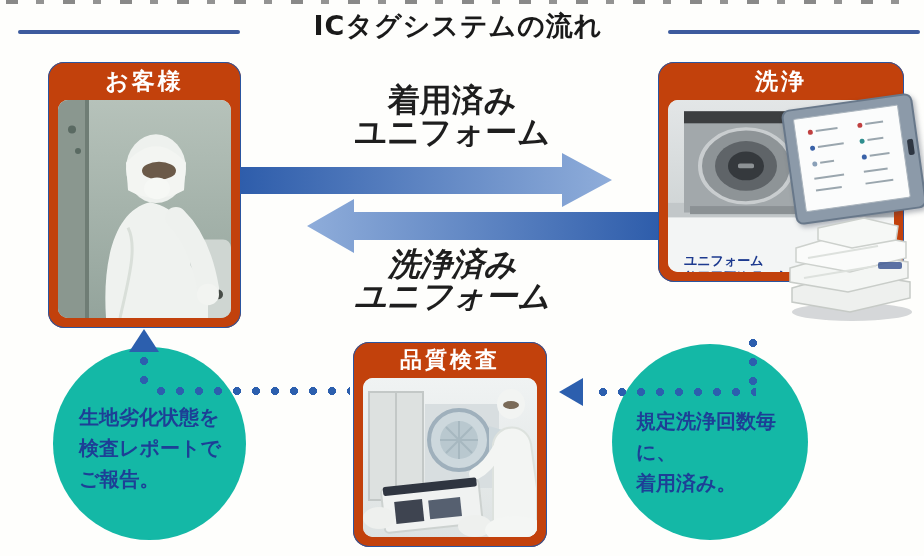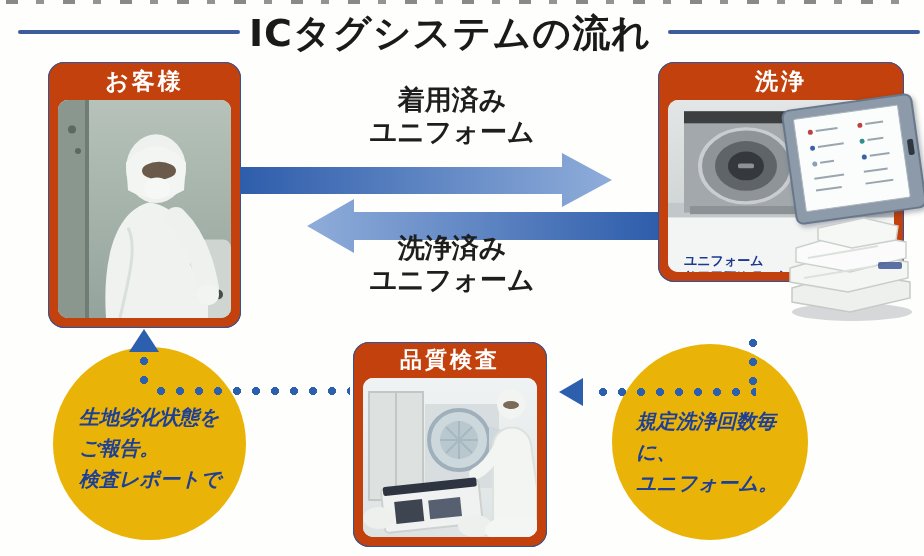--- a/index.html
+++ b/index.html
@@ -11,22 +11,22 @@
   
   .scan-artifact{
     position:absolute;left:6px;top:0;width:912px;height:4px;opacity:.65;
     background:repeating-linear-gradient(90deg,#4a4a4a 0 12px,transparent 12px 30px,#5a5a5a 30px 38px,transparent 38px 57px);
   }
   
   .title-line{position:absolute;top:30px;height:4px;background:#3d5b9e;border-radius:2px;}
   .title-line.left{left:18px;width:222px;}
   .title-line.right{left:668px;width:252px;}
   .page-title{
-    position:absolute;left:240px;top:8px;width:420px;text-align:center;
-    font-size:38px;font-weight:bold;color:#1a1a1a;letter-spacing:1px;
+    position:absolute;left:248px;top:8px;width:420px;text-align:center;
+    font-size:27px;font-weight:bold;color:#1a1a1a;letter-spacing:1px;
   }
   
   .node{position:absolute;background:#c2410c;border-radius:16px;box-shadow:0 0 0 1px #2a55a0 inset;}
   .node-header{
     width:100%;text-align:center;color:#ffffff;font-weight:bold;
     font-size:23px;letter-spacing:3px;line-height:38px;height:38px;
   }
   .node-inset{
     position:absolute;left:10px;right:10px;bottom:10px;top:38px;
     background:#f3f5f5;border-radius:10px;overflow:hidden;
@@ -37,26 +37,26 @@
   
   .wash-caption{position:absolute;left:16px;top:152px;line-height:17px;
     font-size:13px;font-weight:bold;color:#1d3a8f;}
   .wash-rfid{position:absolute;left:14px;top:190px;font-size:19px;font-weight:bold;color:#6e9fce;letter-spacing:1px;}
   
   .flow-arrow{position:absolute;z-index:2;}
   #arrow-worn{left:240px;top:152px;}
   #arrow-washed{left:307px;top:198px;}
   .flow-label{
     position:absolute;left:327px;width:250px;text-align:center;z-index:2;
-    font-size:27px;font-weight:bold;color:#1e1e1e;line-height:32px;
+    font-size:32px;font-weight:bold;color:#1e1e1e;line-height:32px;
   }
   #label-worn{top:84px;}
-  #label-washed{top:232px;}
-  
-  .callout{position:absolute;border-radius:50%;background:#eab308;font-style:italic;}
+  #label-washed{top:248px;font-style:italic;}
+  
+  .callout{position:absolute;border-radius:50%;background:#14b8a6;}
   #callout-report{left:53px;top:347px;width:193px;height:193px;}
   #callout-inspect{left:612px;top:344px;width:196px;height:196px;}
   .callout-text{position:absolute;font-size:20px;font-weight:bold;color:#1d3f96;line-height:31px;z-index:2;}
   #callout-report .callout-text{left:26px;top:55px;}
   #callout-inspect .callout-text{left:24px;top:62px;}
   
   .dots-h{position:absolute;height:12px;z-index:4;
     background-image:radial-gradient(circle 4.3px at 9px 6px,#2c5fae 98%,transparent 100%);
     background-size:19px 12px;background-repeat:repeat-x;}
   .dots-v{position:absolute;width:12px;z-index:4;
@@ -252,28 +252,28 @@
         <ellipse cx="16" cy="140" rx="16" ry="11" fill="#eef0ee"></ellipse>
         <ellipse cx="112" cy="148" rx="17" ry="11" fill="#eef0ee"></ellipse>
         <ellipse cx="152" cy="152" rx="30" ry="14" fill="#f4f6f4"></ellipse>
       </svg>
     </div>
   </div>
 
   <div id="callout-report" class="callout">
     <div class="callout-text">
       <div>生地劣化状態を</div>
+      <div>検査レポートで</div>
       <div>ご報告。</div>
-      <div>検査レポートで</div>
     </div>
   </div>
   <div id="callout-inspect" class="callout">
     <div class="callout-text">
       <div>規定洗浄回数毎に、</div>
-      <div>ユニフォーム。</div>
+      <div>着用済み。</div>
     </div>
   </div>
 
   <div id="dots-inspect-v" class="dots-v"></div>
   <div id="dots-inspect-h" class="dots-h"></div>
   <div id="head-left" class="arrowhead"></div>
   <div id="dots-report-h" class="dots-h"></div>
   <div id="dots-report-v" class="dots-v"></div>
   <div id="head-up" class="arrowhead"></div>
 

